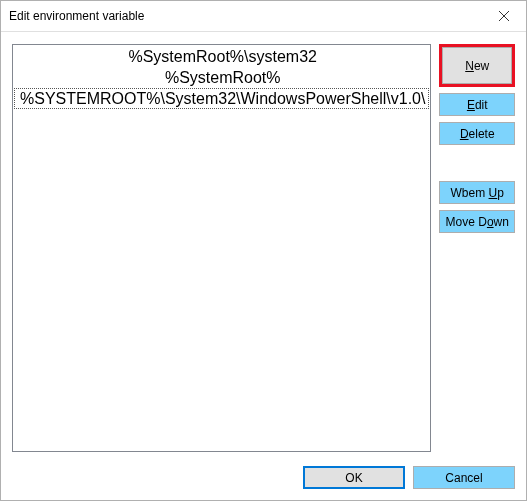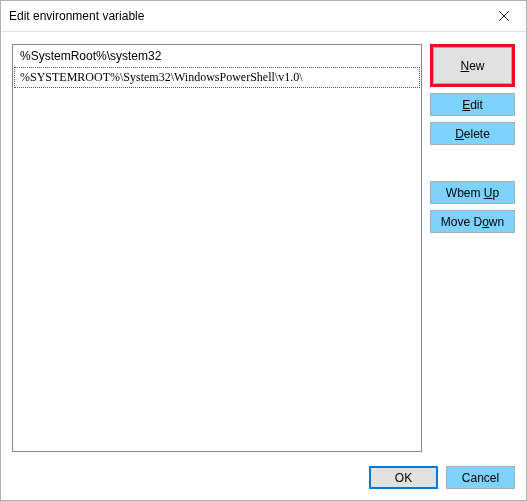--- a/index.html
+++ b/index.html
@@ -57,30 +57,30 @@
   }
   .listbox {
     flex: 1;
     border: 1px solid #828790;
     background: #fff;
     box-sizing: border-box;
     padding: 1px;
   }
   .list-item {
     padding: 2px 4px 2px 6px;
-    font-size: 12px;
+    font-size: 16px;
     line-height: 17px;
     white-space: nowrap;
     overflow: hidden;
     text-overflow: ellipsis;
+    text-align: center;
   }
   .list-item.selected {
     border: 1px dotted #555;
     padding: 1px 3px 1px 5px;
-    font-family: Liberation Serif, serif;
   }
 
   .btn-col {
     width: 85px;
     display: flex;
     flex-direction: column;
     gap: 6px;
   }
   .btn {
     height: 23px;
@@ -113,21 +113,21 @@
   .gap-small { height: 24px; }
   .gap-big   { height: 34px; }
 
   .footer {
     display: flex;
     justify-content: flex-end;
     gap: 8px;
     padding-top: 14px;
   }
   .footer .btn {
-    width: 69px;
+    width: 102px;
   }
   .btn.default {
     border: 1px solid #0078d7;
     box-shadow: inset 0 0 0 1px #0078d7;
     background: #e1e1e1;
   }
 </style>
 </head>
 <body>
 
@@ -141,20 +141,21 @@
         <line x1="10" y1="0" x2="0" y2="10" stroke="#333" stroke-width="1"></line>
       </svg>
     </div>
   </div>
 
   <div class="client">
     <div class="main-row">
 
       <div class="listbox" id="listbox">
           <div class="list-item">%SystemRoot%\system32</div>
+          <div class="list-item">%SystemRoot%</div>
           <div class="list-item selected">%SYSTEMROOT%\System32\WindowsPowerShell\v1.0\</div>
         </div>
 
       <div class="btn-col">
 
         <div class="highlight highlight-wrap">
           <div class="btn">
             <span><span></span><span class="uline">N</span><span>ew</span></span>
           </div>
         </div>

